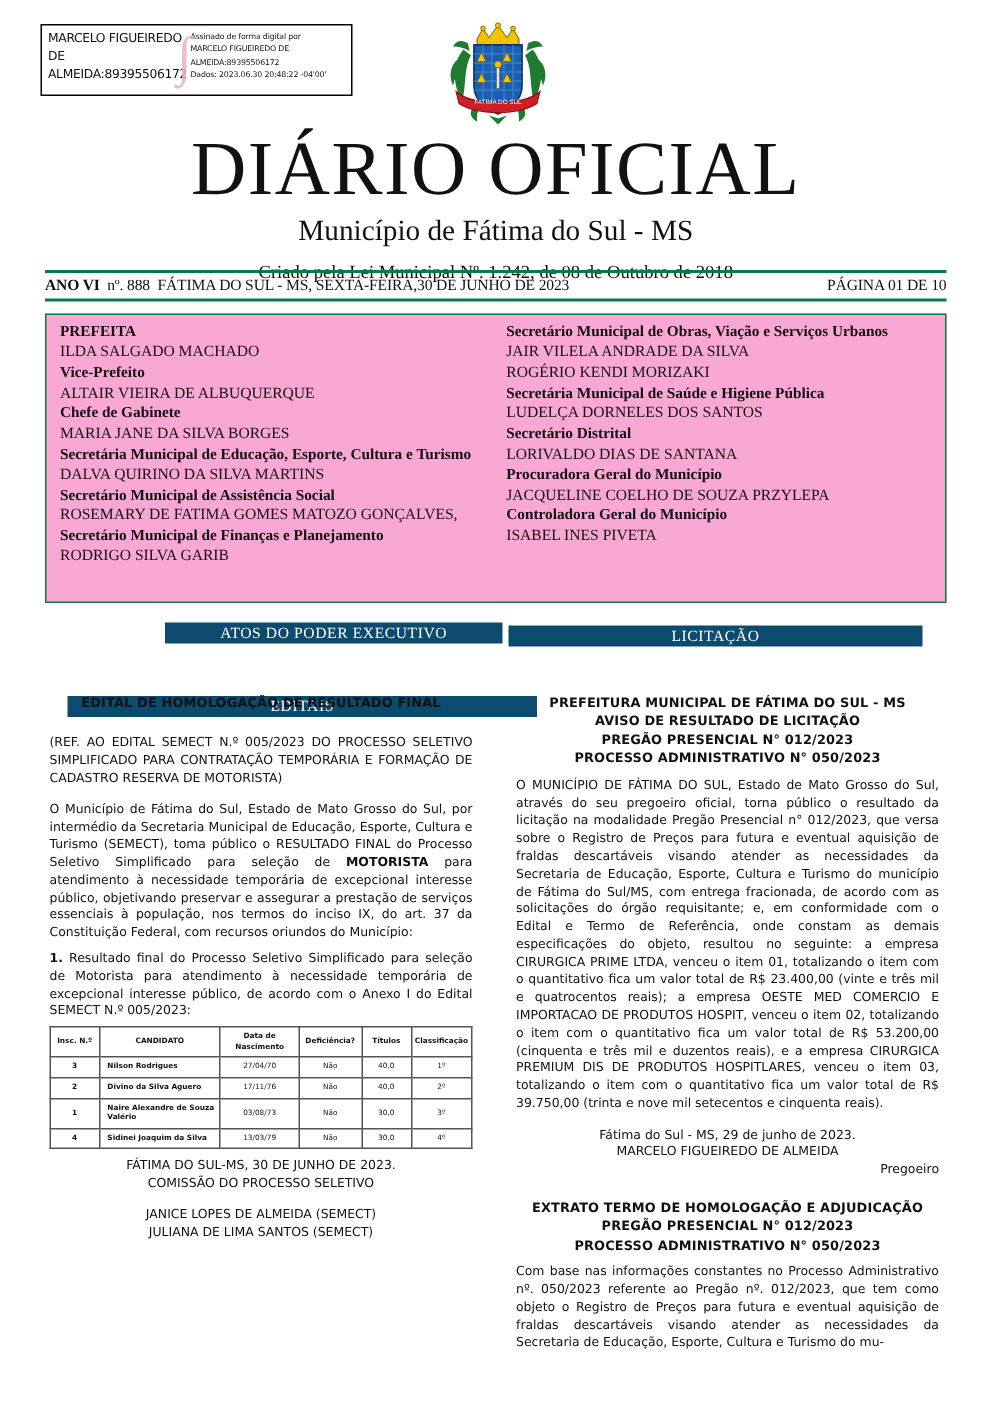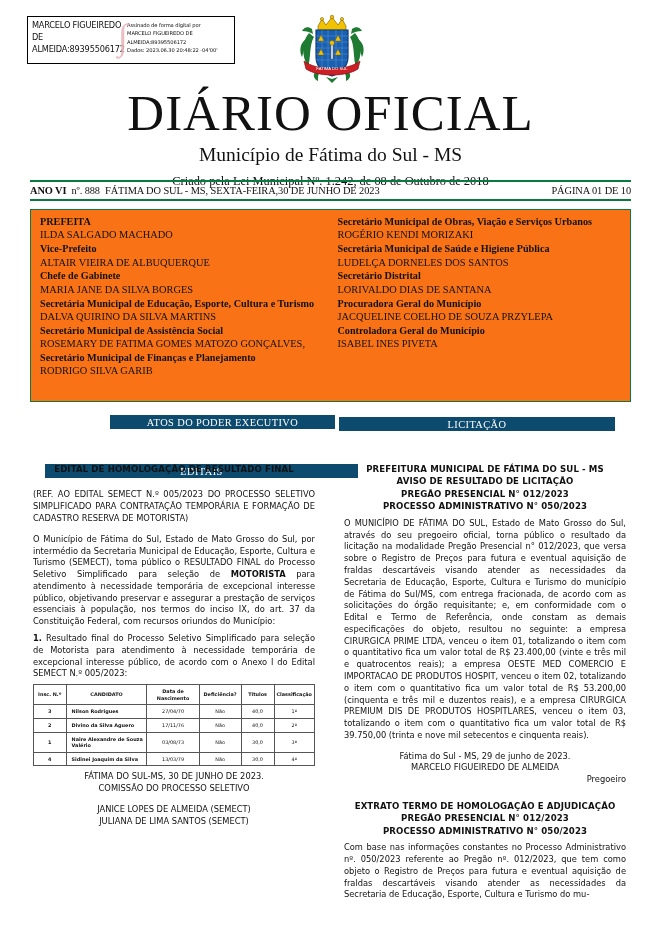--- a/index.html
+++ b/index.html
@@ -65,21 +65,21 @@
     font-family:"Liberation Serif", serif;font-size:10.4px;color:#111;
     letter-spacing:-0.1px;
   }
   .issueline .left span{margin-right:5px;}
   .issueline b{font-weight:700;}
 
   
   .officials{
     position:absolute;left:30px;top:209px;width:601px;height:193px;
     border:1.6px solid #0a7a43;box-sizing:border-box;
-    display:flex;padding:5px 0 0 0;background:#f97316;
+    display:flex;padding:5px 0 0 0;background:#f9a8d4;
   }
   .off-col{width:50%;box-sizing:border-box;padding:0 6px 0 9px;}
   .off-col.right{padding-left:7px;}
   .off-role{
     font-family:"Liberation Serif", serif;font-weight:700;font-size:10.2px;
     line-height:1.32;color:#111;
   }
   .off-role.justify{text-align:justify;}
   .off-name{
     font-family:"Liberation Serif", serif;font-weight:400;font-size:10.4px;
@@ -235,20 +235,21 @@
       <div class="off-name">MARIA JANE DA SILVA BORGES</div>
       <div class="off-role justify">Secretária Municipal de Educação, Esporte, Cultura e Turismo</div>
       <div class="off-name">DALVA QUIRINO DA SILVA MARTINS</div>
       <div class="off-role">Secretário Municipal de Assistência Social</div>
       <div class="off-name">ROSEMARY DE FATIMA GOMES MATOZO GONÇALVES,</div>
       <div class="off-role">Secretário Municipal de Finanças e Planejamento</div>
       <div class="off-name">RODRIGO SILVA GARIB</div>
     </div>
     <div class="off-col right">
       <div class="off-role">Secretário Municipal de Obras, Viação e Serviços Urbanos</div>
+      <div class="off-name">JAIR VILELA ANDRADE DA SILVA</div>
       <div class="off-name">ROGÉRIO KENDI MORIZAKI</div>
       <div class="off-role">Secretária Municipal de Saúde e Higiene Pública</div>
       <div class="off-name">LUDELÇA DORNELES DOS SANTOS</div>
       <div class="off-role">Secretário Distrital</div>
       <div class="off-name">LORIVALDO DIAS DE SANTANA</div>
       <div class="off-role">Procuradora Geral do Município</div>
       <div class="off-name">JACQUELINE COELHO DE SOUZA PRZYLEPA</div>
       <div class="off-role">Controladora Geral do Município</div>
       <div class="off-name">ISABEL INES PIVETA</div>
     </div>

